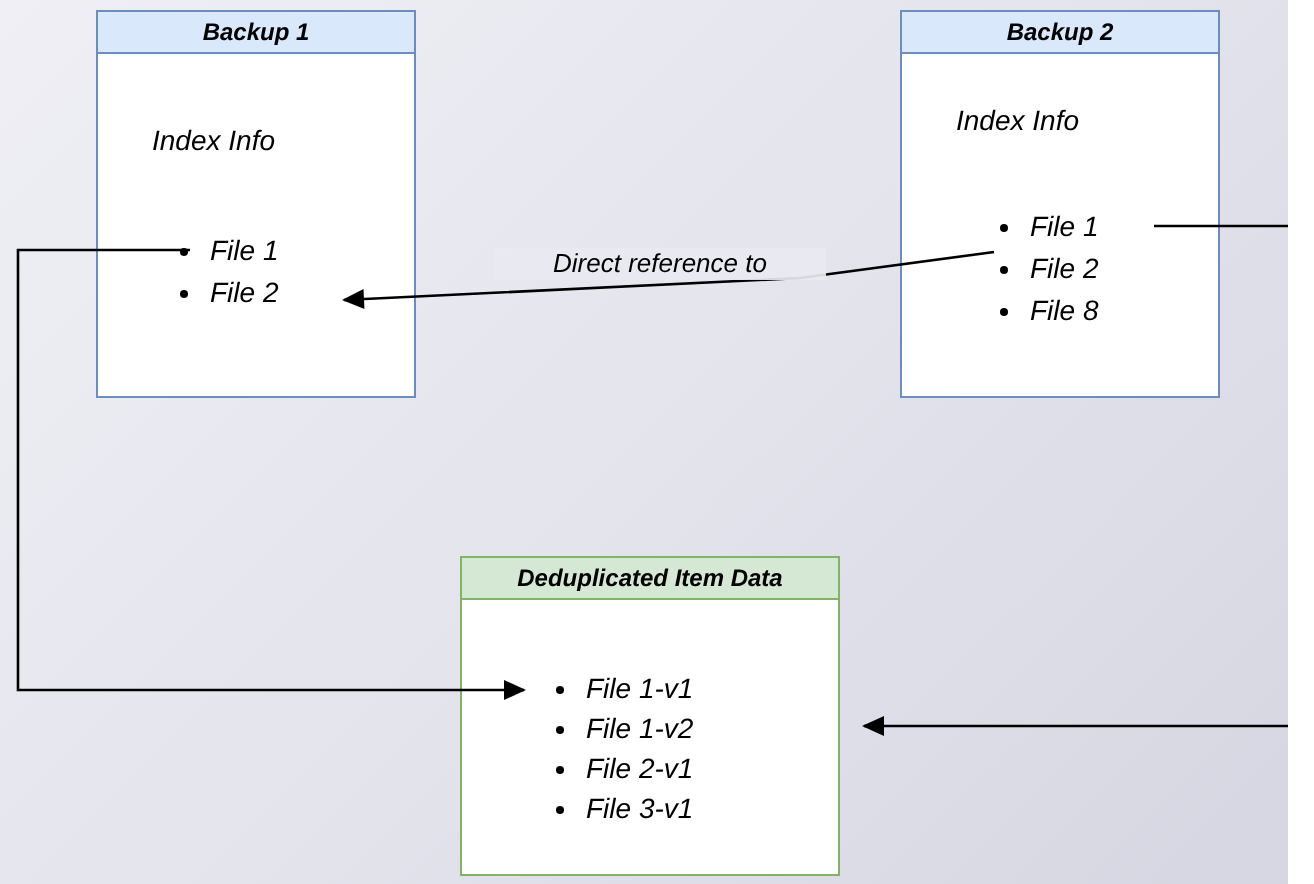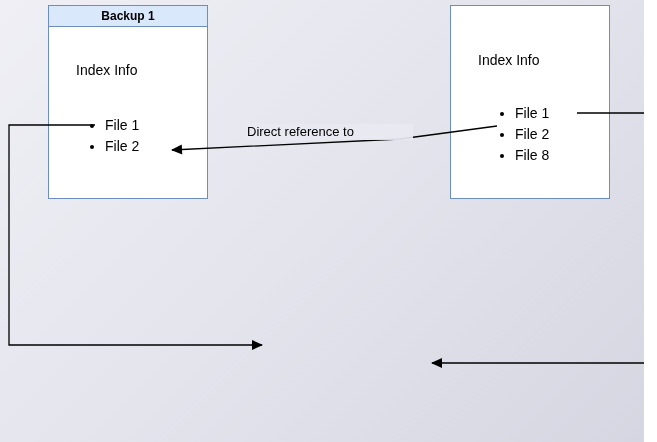--- a/index.html
+++ b/index.html
@@ -2,20 +2,21 @@
 <html><head>
 <meta charset="utf-8">
 <style>
   html,body{margin:0;padding:0;}
   body{font-family:"Liberation Sans", sans-serif;}
   .canvas{
     position:relative;
     width:644px;height:442px;
     background:linear-gradient(135deg,#efeff5 0%,#e4e4ed 50%,#d6d6e2 100%);
     overflow:hidden;
+    font-style:italic;
   }
   .box{
     position:absolute;
     background:#ffffff;
     box-sizing:border-box;
   }
   .box.blue{border:1px solid #6c8ebf;}
   .box.green{border:1px solid #82b366;}
   .box-header{
     box-sizing:border-box;
@@ -46,49 +47,59 @@
   #dedup ul.file-list{left:46px;top:55px;line-height:20px;}
   svg.arrows{
     position:absolute;left:0;top:0;
     pointer-events:none;
     z-index:5;
   }
   .edge-label{
     position:absolute;
     left:247px;top:124px;
     width:166px;
-    text-align:left;
+    text-align:center;
     font-size:13px;line-height:16px;color:#000;
     background:rgba(233,233,241,0.92);
     z-index:6;
   }
 </style>
 </head>
 <body>
 
 <div class="canvas">
 
   <div class="box blue" id="backup1">
     <div class="box-header">Backup 1</div>
     <div class="index-label">Index Info</div>
     <ul class="file-list">
       <li>File 1</li>
       <li>File 2</li>
     </ul>
   </div>
 
   <div class="box blue" id="backup2">
+    <div class="box-header">Backup 2</div>
     <div class="index-label">Index Info</div>
     <ul class="file-list">
       <li>File 1</li>
       <li>File 2</li>
       <li>File 8</li>
     </ul>
   </div>
 
+  <div class="box green" id="dedup">
+    <div class="box-header">Deduplicated Item Data</div>
+    <ul class="file-list">
+      <li>File 1-v1</li>
+      <li>File 1-v2</li>
+      <li>File 2-v1</li>
+      <li>File 3-v1</li>
+    </ul>
+  </div>
 
   <svg class="arrows" width="657" height="442" viewBox="0 0 657 442">
     <defs>
       <marker id="arrowhead" markerUnits="userSpaceOnUse" markerWidth="14" markerHeight="14" refX="12" refY="7" orient="auto">
         <path d="M2,2 L13,7 L2,12 z" fill="#000000"></path>
       </marker>
     </defs>
 
     <polyline points="497,126 400,139 172,150" fill="none" stroke="#000000" stroke-width="1.3" marker-end="url(#arrowhead)"></polyline>
 

